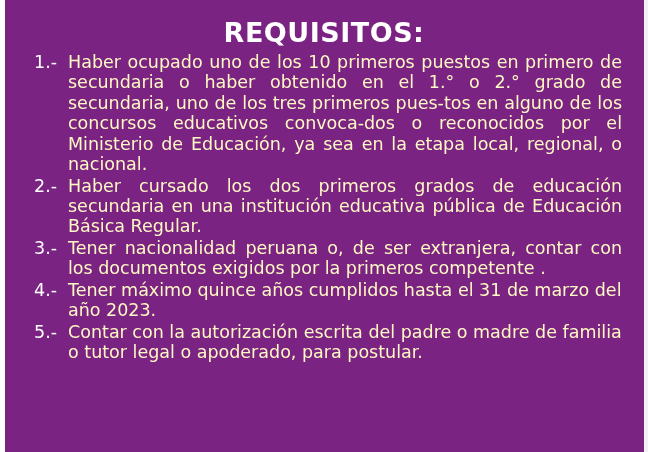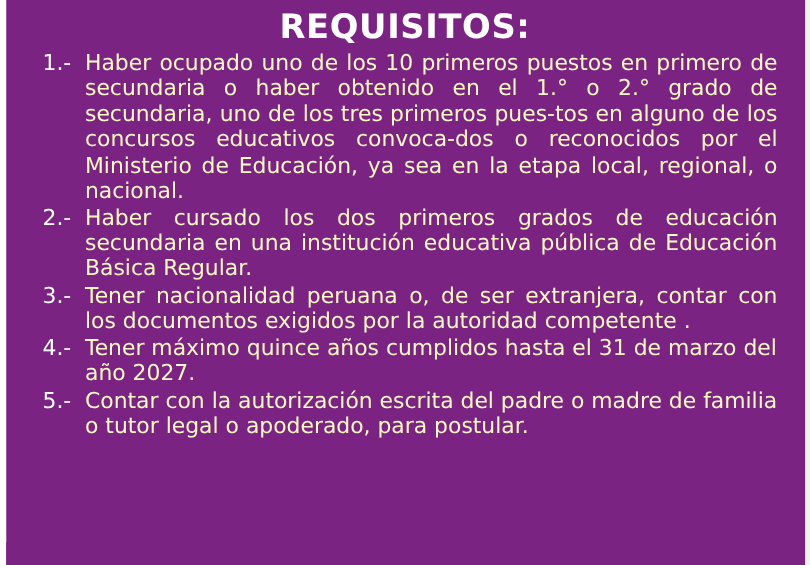--- a/index.html
+++ b/index.html
@@ -36,21 +36,21 @@
     width: 4px;
     height: 452px;
     background: #f2f2f3;
   }
   .title {
     text-align: center;
     color: #ffffff;
     font-weight: bold;
     font-size: 27px;
     letter-spacing: 0.5px;
-    padding-top: 7px;
+    padding-top: 18px;
     margin: 0 0 4px 0;
     line-height: 1.1;
     font-family: "DejaVu Sans", sans-serif;
   }
   .list {
     padding: 0 26px 0 34px;
   }
   .item {
     display: flex;
     align-items: flex-start;
@@ -103,26 +103,26 @@
       <span class="text">Haber ocupado uno de los 10 primeros puestos en primero de secundaria o haber obtenido en el 1.° o 2.° grado de secundaria, uno de los tres primeros pues-tos en alguno de los concursos educativos convoca-dos o reconocidos por el Ministerio de Educación, ya sea en la etapa local, regional, o nacional.</span>
     </div>
 
     <div class="item">
       <span class="num">2.-</span>
       <span class="text">Haber cursado los dos primeros grados de educación secundaria en una institución educativa pública de Educación Básica Regular.</span>
     </div>
 
     <div class="item">
       <span class="num">3.-</span>
-      <span class="text">Tener nacionalidad peruana o, de ser extranjera, contar con los documentos exigidos por la autoridad competente .</span>
+      <span class="text">Tener nacionalidad peruana o, de ser extranjera, contar con los documentos exigidos por la primeros competente .</span>
     </div>
 
     <div class="item">
       <span class="num">4.-</span>
-      <span class="text nojust">Tener máximo quince años cumplidos hasta el 31 de marzo del año 2027.</span>
+      <span class="text nojust">Tener máximo quince años cumplidos hasta el 31 de marzo del año 2023.</span>
     </div>
 
     <div class="item">
       <span class="num">5.-</span>
       <span class="text nojust">Contar con la autorización escrita del padre o madre de familia o tutor legal o apoderado, para postular.</span>
     </div>
 
   </div>
 
   <div class="bottom-strip"></div>

